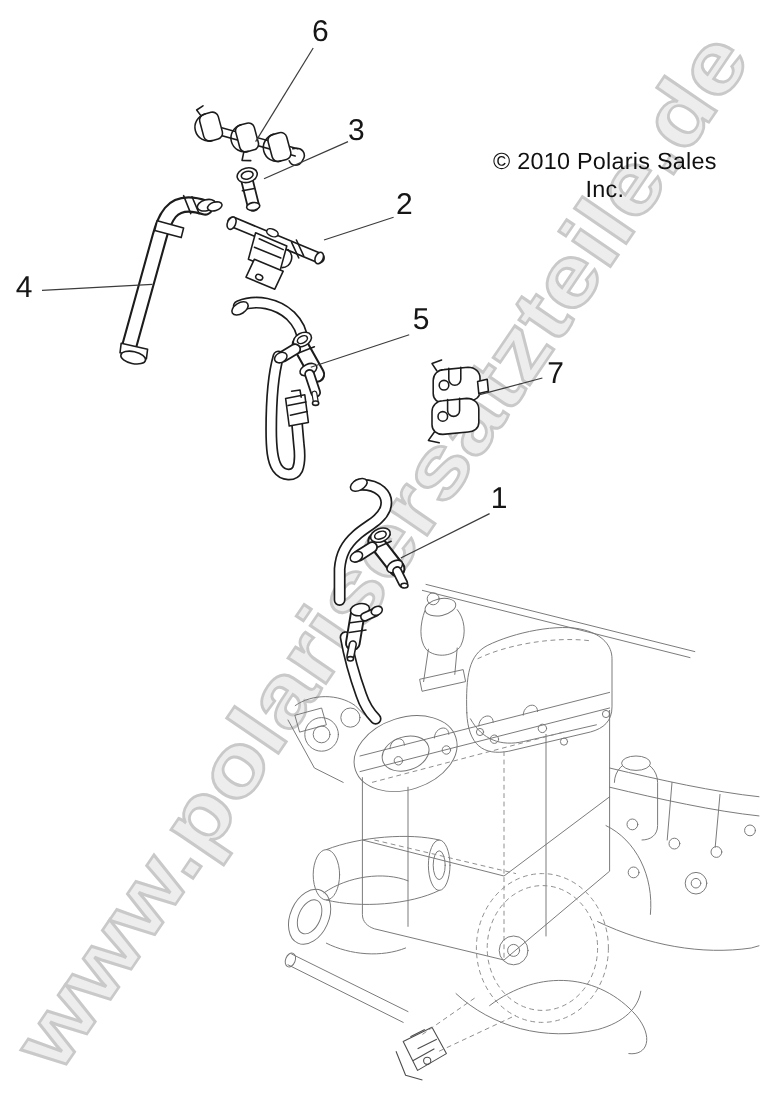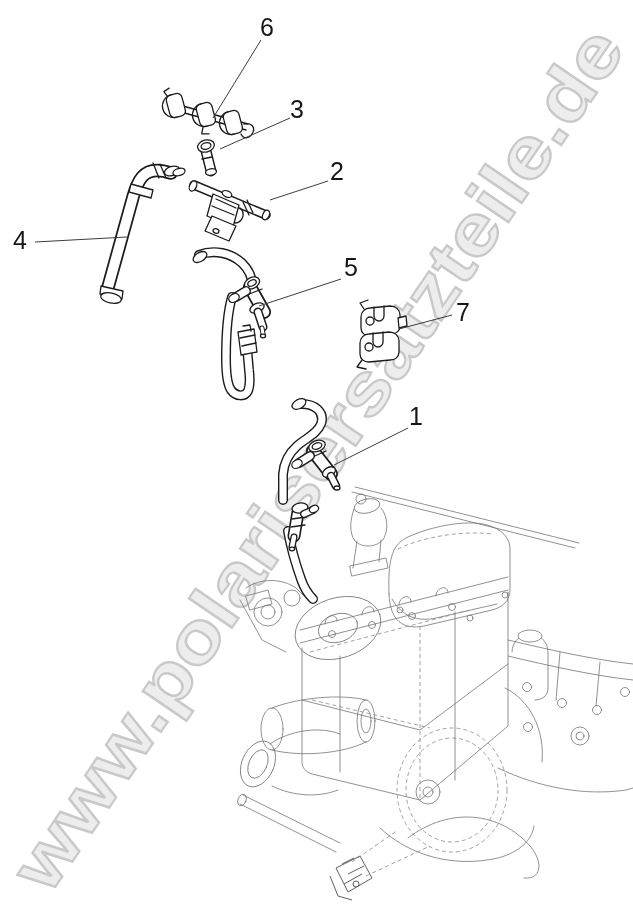--- a/index.html
+++ b/index.html
@@ -271,14 +271,15 @@
 </svg>
 
 <div class="callout-num" style="left:416px;top:416px;">1</div>
 <div class="callout-num" style="left:337px;top:171px;">2</div>
 <div class="callout-num" style="left:297px;top:109px;">3</div>
 <div class="callout-num" style="left:20px;top:240px;">4</div>
 <div class="callout-num" style="left:351px;top:267px;">5</div>
 <div class="callout-num" style="left:267px;top:27px;">6</div>
 <div class="callout-num" style="left:463px;top:312px;">7</div>
 
+<div class="copyright">© 2010 Polaris Sales Inc.</div>
 
 </div>
 
 </body></html>

